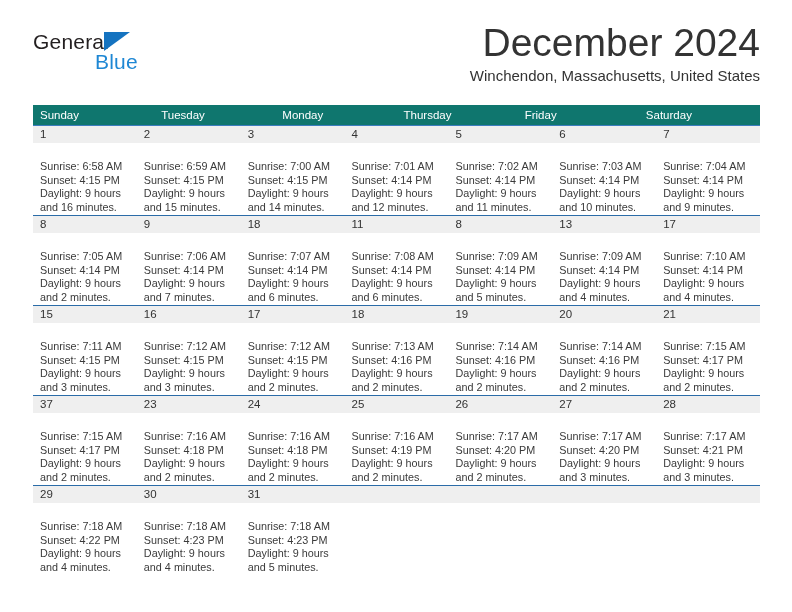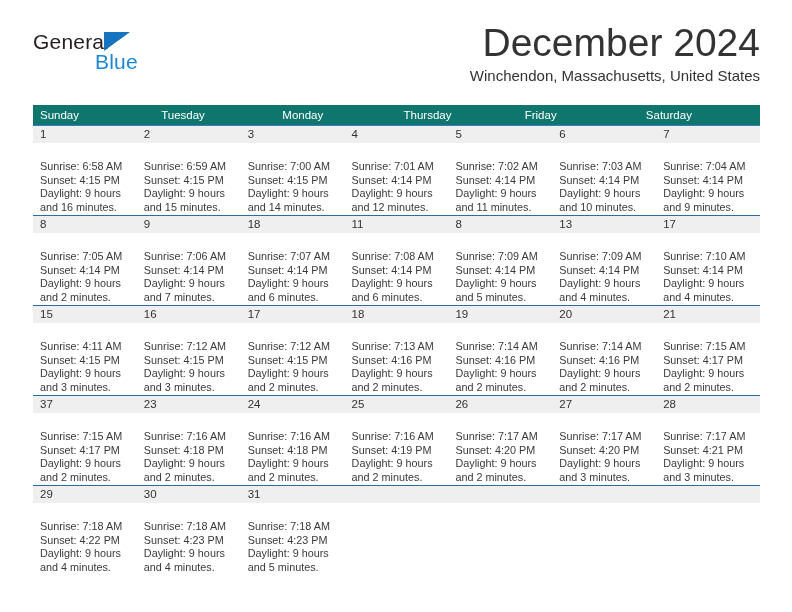--- a/index.html
+++ b/index.html
@@ -327,21 +327,21 @@
             </div>
           </div>
         </div>
         <div class="week">
           <div class="week-rule"></div>
           <div class="daynum-band"></div>
           <div class="cells">
             <div class="cell">
               <div class="daynum">15</div>
               <div class="lines">
-                <div class="line">Sunrise: 4:11 AM</div>
+                <div class="line">Sunrise: 7:11 AM</div>
                 <div class="line">Sunset: 4:15 PM</div>
                 <div class="line">Daylight: 9 hours</div>
                 <div class="line">and 3 minutes.</div>
               </div>
             </div>
             <div class="cell">
               <div class="daynum">16</div>
               <div class="lines">
                 <div class="line">Sunrise: 7:12 AM</div>
                 <div class="line">Sunset: 4:15 PM</div>

